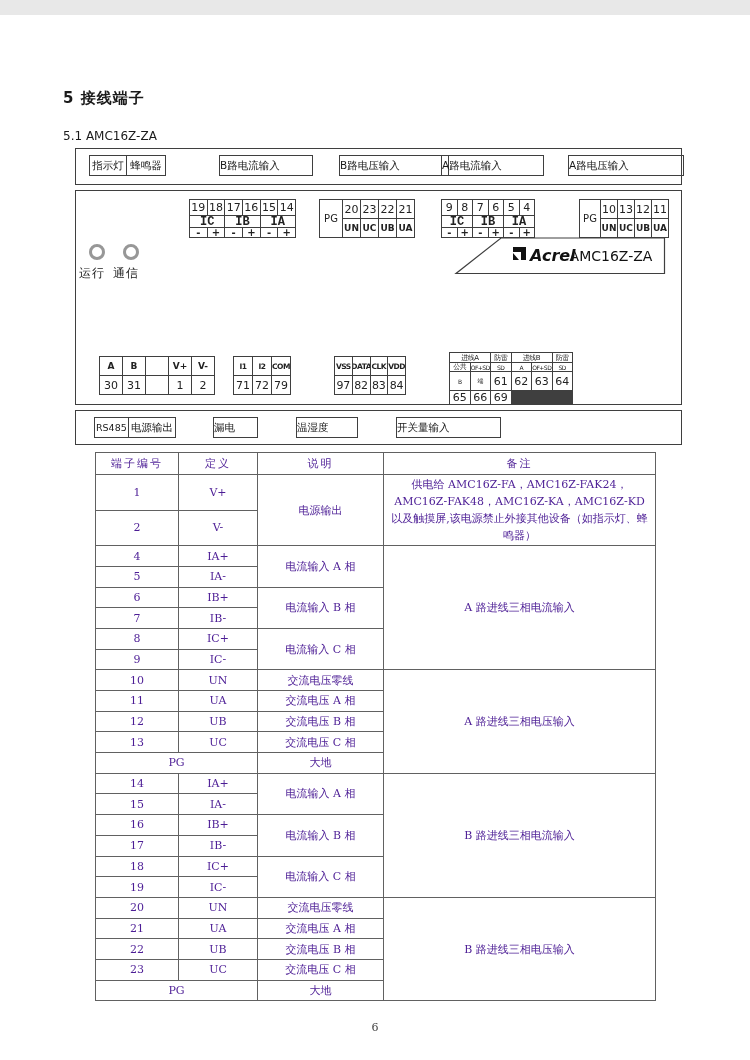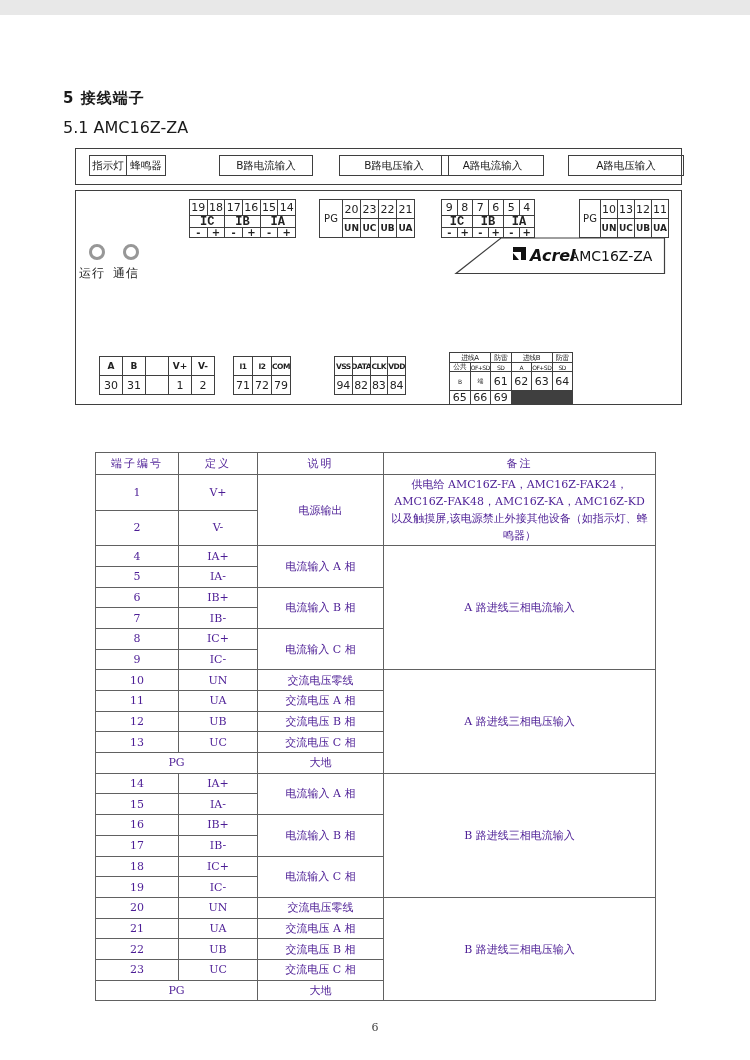--- a/index.html
+++ b/index.html
@@ -2,31 +2,31 @@
 <html><head>
 <meta charset="utf-8">
 <style>
   html,body{margin:0;padding:0;background:#e8e8e8;}
   .page{position:relative;width:750px;height:1060px;background:#ffffff;margin:15px auto;
         font-family:"DejaVu Sans",sans-serif;color:#1a1a1a;overflow:hidden;}
   .abs{position:absolute;}
 
   
   .h1{left:63px;top:74px;font-size:15px;font-weight:bold;letter-spacing:1px;}
-  .h2{left:63px;top:103px;font-size:16px;}
+  .h2{left:63px;top:114px;font-size:12px;}
 
   
   .dbox{position:absolute;left:75px;width:605px;border:1px solid #3f3f3f;background:#fff;}
   .strip-top{top:133px;height:35px;}
   .panel{top:175px;height:213px;}
   .strip-bot{top:395px;height:33px;}
 
   
   .lab{position:absolute;top:6px;height:21px;border:1px solid #3f3f3f;display:flex;
-       align-items:center;justify-content:center;font-size:10.5px;box-sizing:border-box;}
+       align-items:center;justify-content:space-between;font-size:10.5px;box-sizing:border-box;}
   .lab2{display:flex;padding:0;}
   .lab2 span{display:flex;align-items:center;justify-content:center;height:100%;}
   .lab2 span:first-child{border-right:1px solid #3f3f3f;}
 
   
   .g{position:absolute;display:grid;gap:1px;background:#3f3f3f;border:1px solid #3f3f3f;}
   .g>span{background:#fff;display:flex;align-items:center;justify-content:center;
           color:#222;overflow:hidden;white-space:nowrap;}
   .n{font-size:11px;}
   .gr{font-family:Liberation Mono, monospace;font-weight:bold;font-size:12px;}
@@ -171,21 +171,21 @@
       <span class="n">71</span>
       <span class="n">72</span>
       <span class="n">79</span>
     </div>
 
     <div class="g" style="left:258px;top:165px;width:70px;grid-template-columns:repeat(4,1fr);grid-template-rows:18px 18px;">
       <span class="xs">VSS</span>
       <span class="xs">DATA</span>
       <span class="xs">CLK</span>
       <span class="xs">VDD</span>
-      <span class="n">94</span>
+      <span class="n">97</span>
       <span class="n">82</span>
       <span class="n">83</span>
       <span class="n">84</span>
     </div>
 
     <div class="g" style="left:373px;top:161px;width:122px;grid-template-columns:repeat(6,1fr);grid-template-rows:9px 8px 18px;">
       <span class="t7 sp2">进线A</span>
       <span class="t7">防雷</span>
       <span class="t7 sp2">进线B</span>
       <span class="t7">防雷</span>
@@ -200,20 +200,29 @@
       <span class="n">61</span>
       <span class="n">62</span>
       <span class="n">63</span>
       <span class="n">64</span>
       <span class="n">65</span>
       <span class="n">66</span>
       <span class="n">69</span>
     </div>
   </div>
 
+  <div class="dbox strip-bot">
+    <div class="lab lab2" style="left:18px;width:82px;">
+      <span style="width:34px;font-size:9.5px;">RS485</span>
+      <span style="width:48px;">电源输出</span>
+    </div>
+    <div class="lab" style="left:137px;width:45px;">漏电</div>
+    <div class="lab" style="left:220px;width:62px;">温湿度</div>
+    <div class="lab" style="left:320px;width:105px;">开关量输入</div>
+  </div>
 
   <table class="tbl">
     <colgroup>
         <col style="width:83px">
         <col style="width:79px">
         <col style="width:126px">
         <col style="width:272px">
       </colgroup>
     <thead>
       <tr>

